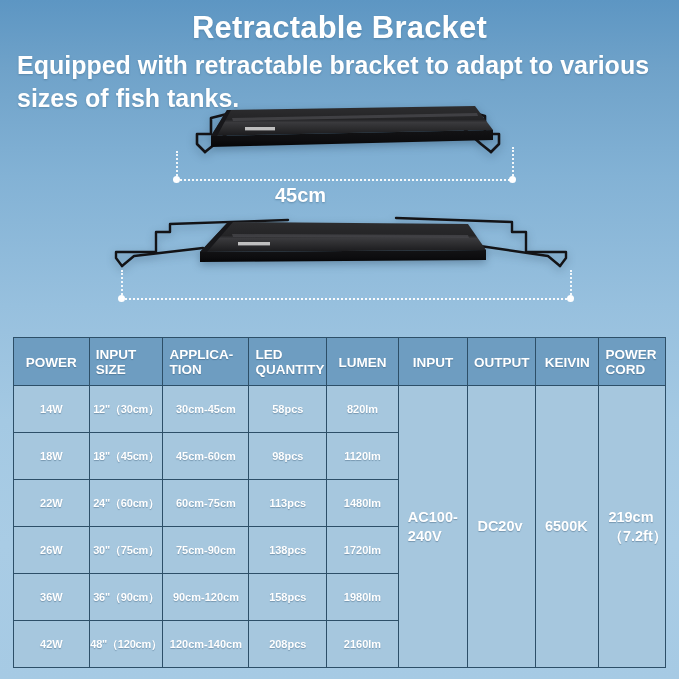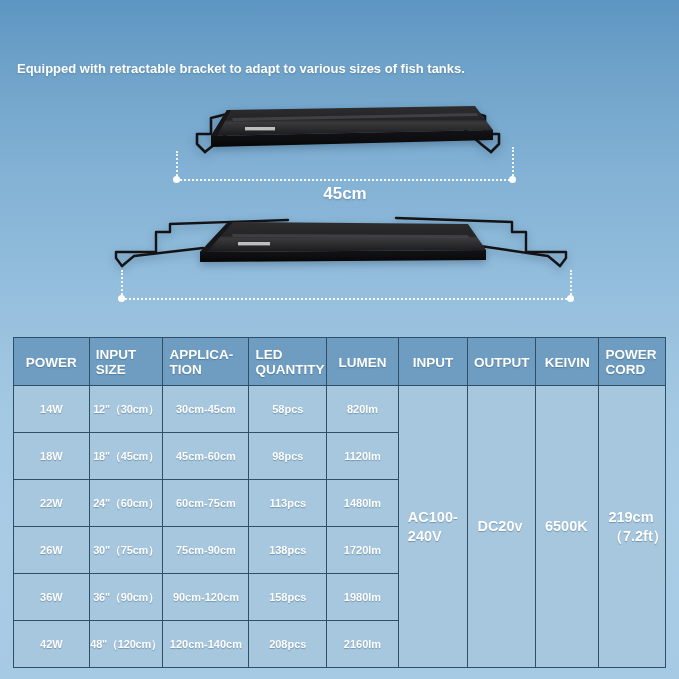--- a/index.html
+++ b/index.html
@@ -36,26 +36,26 @@
     width: 679px;
     text-align: center;
     font-size: 31px;
     font-weight: bold;
     color: #ffffff;
     letter-spacing: 0.2px;
     text-shadow: 0 1px 2px rgba(40,80,110,.35);
   }
   .subtitle {
     position: absolute;
-    top: 57px;
+    top: 49px;
     left: 17px;
     width: 655px;
-    font-size: 13px;
+    font-size: 25px;
     font-weight: bold;
-    line-height: 24px;
+    line-height: 33px;
     color: #ffffff;
     text-shadow: 0 1px 2px rgba(40,80,110,.35);
   }
 
   
   .figure { position: absolute; }
 
   .lamp {
     position: absolute;
     filter: drop-shadow(0 3px 4px rgba(20,45,70,.35));
@@ -76,22 +76,22 @@
   .dim-dot {
     position: absolute;
     width: 7px;
     height: 7px;
     border-radius: 50%;
     background: #ffffff;
   }
   .dim-label {
     position: absolute;
     width: 140px;
-    text-align: center;
-    font-size: 17px;
+    text-align: left;
+    font-size: 20px;
     font-weight: bold;
     color: #ffffff;
     text-shadow: 0 1px 2px rgba(40,80,110,.4);
   }
 
   
   .spec-table {
     position: absolute;
     left: 13px;
     top: 337px;
@@ -131,20 +131,21 @@
     font-size: 14.5px;
     line-height: 19px;
   }
   .spec-table td.tight { letter-spacing: -0.2px; }
 </style>
 </head>
 <body>
 
 <div class="page">
 
+  <div class="title">Retractable Bracket</div>
   <div class="subtitle">Equipped with retractable bracket to adapt to various sizes of fish tanks.</div>
 
   <div class="figure" style="left:0; top:95px; width:679px; height:105px;">
 
     <svg class="lamp" style="left:175px; top:5px;" width="345" height="60" viewBox="0 0 345 60">
       <defs>
         <linearGradient id="barTop1" x1="0" y1="0" x2="0" y2="1">
           <stop offset="0%" stop-color="#2d2d2f"></stop>
           <stop offset="45%" stop-color="#242426"></stop>
           <stop offset="55%" stop-color="#3a3a3d"></stop>

